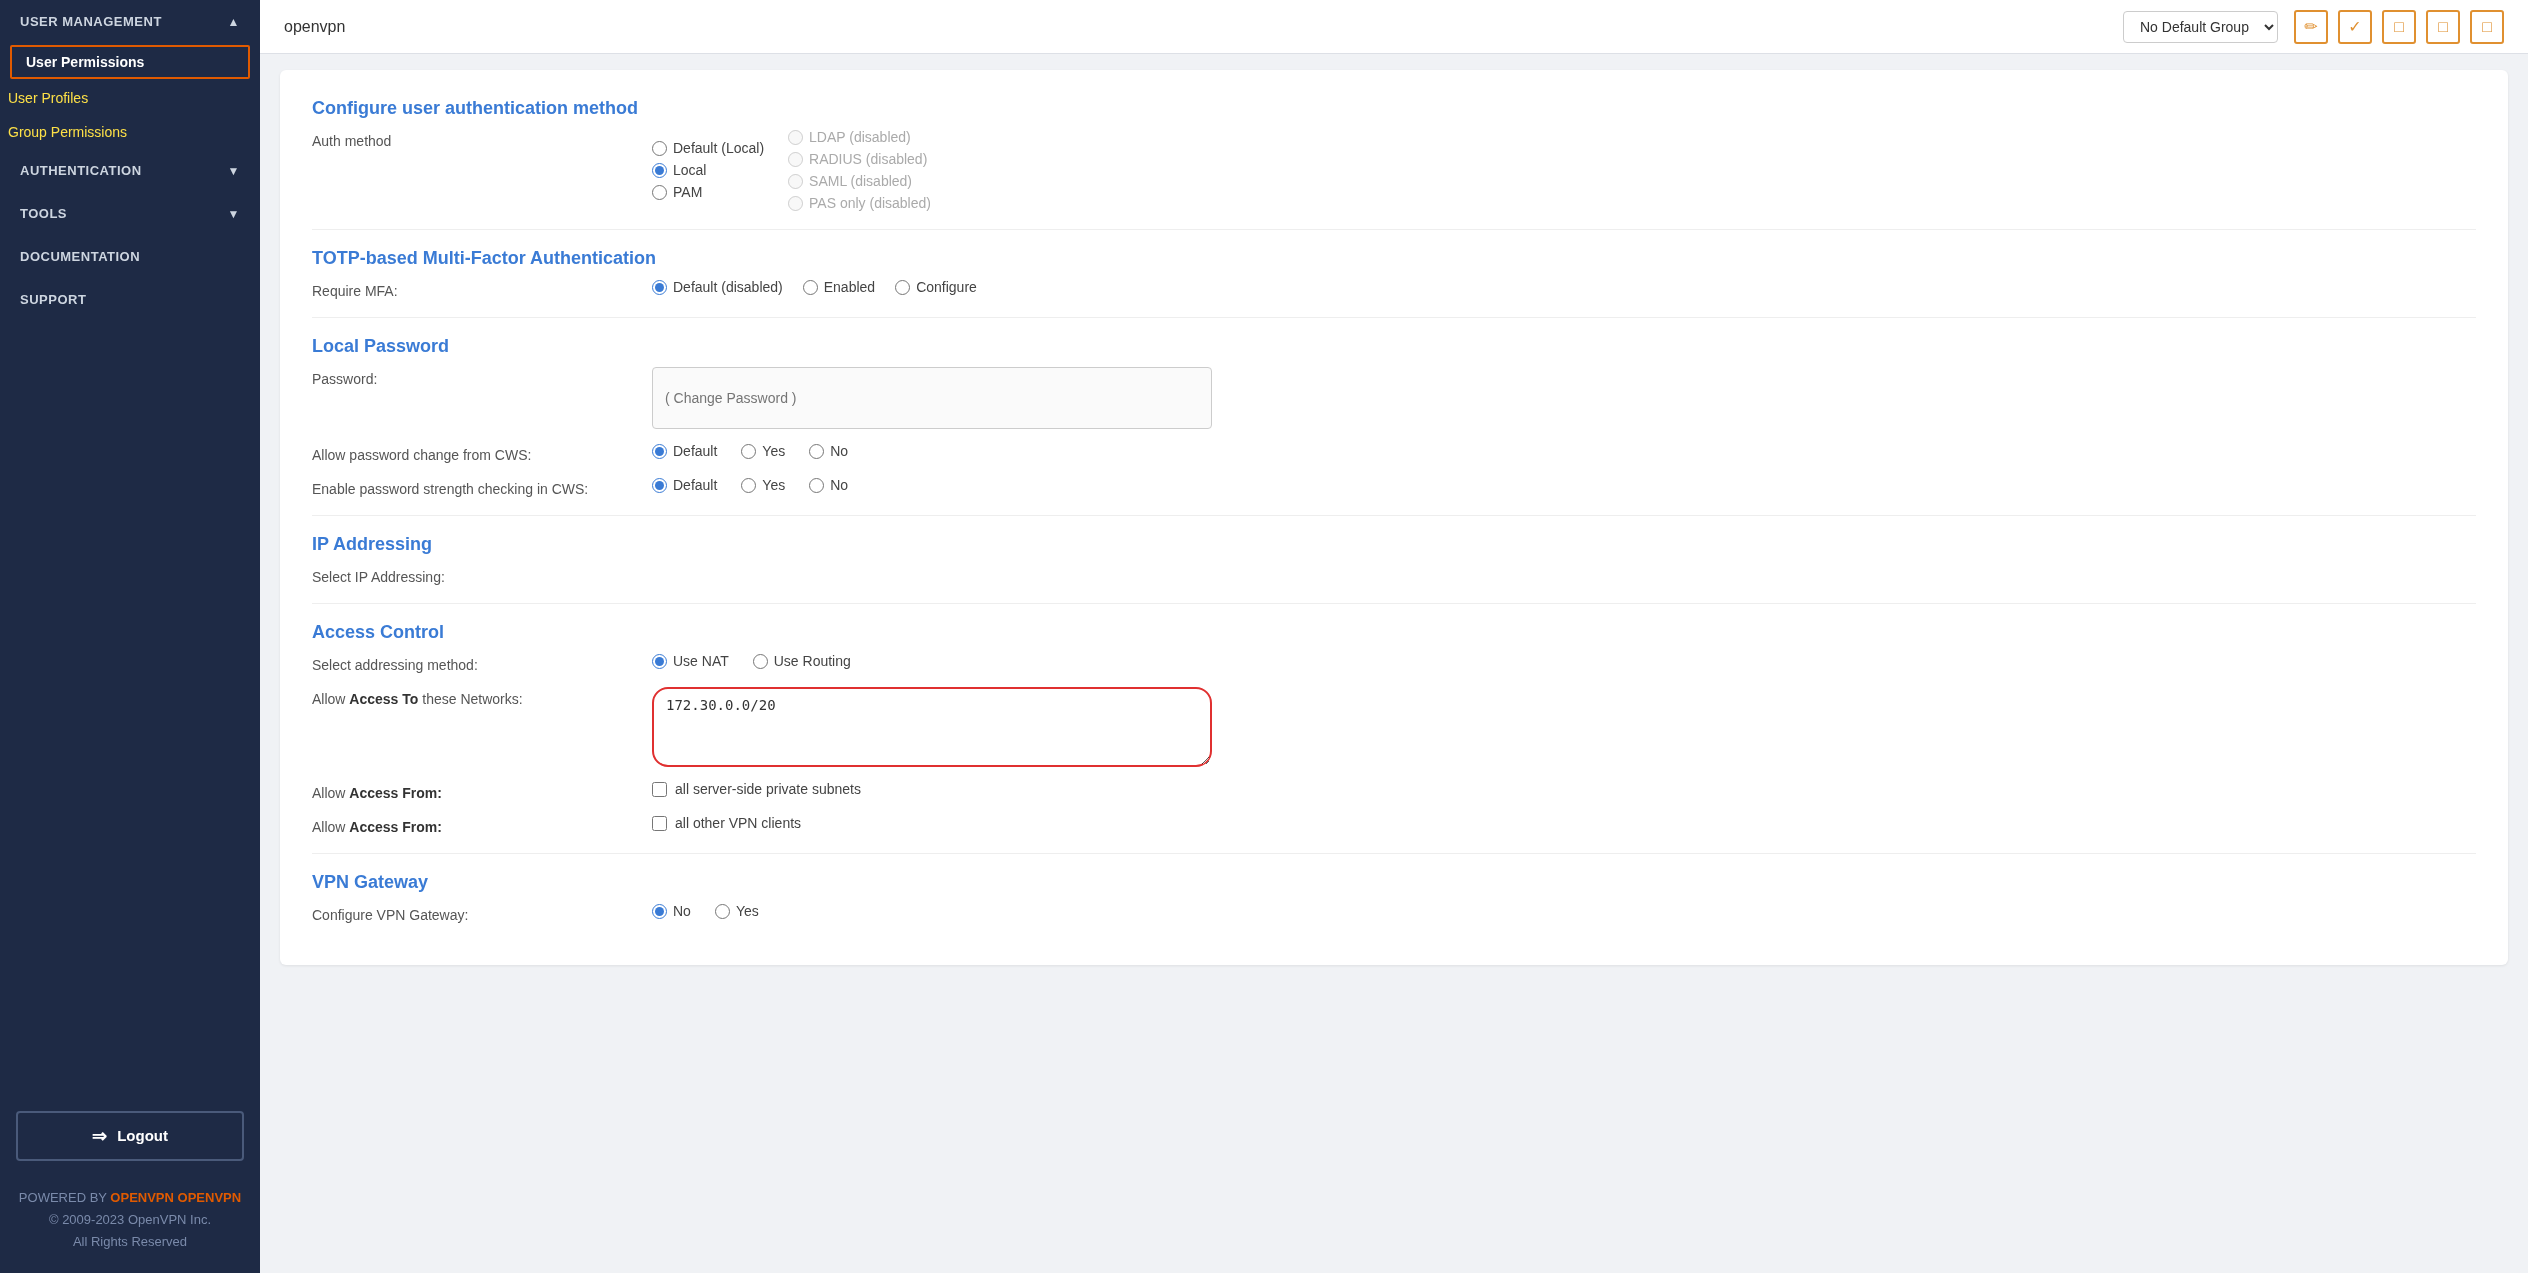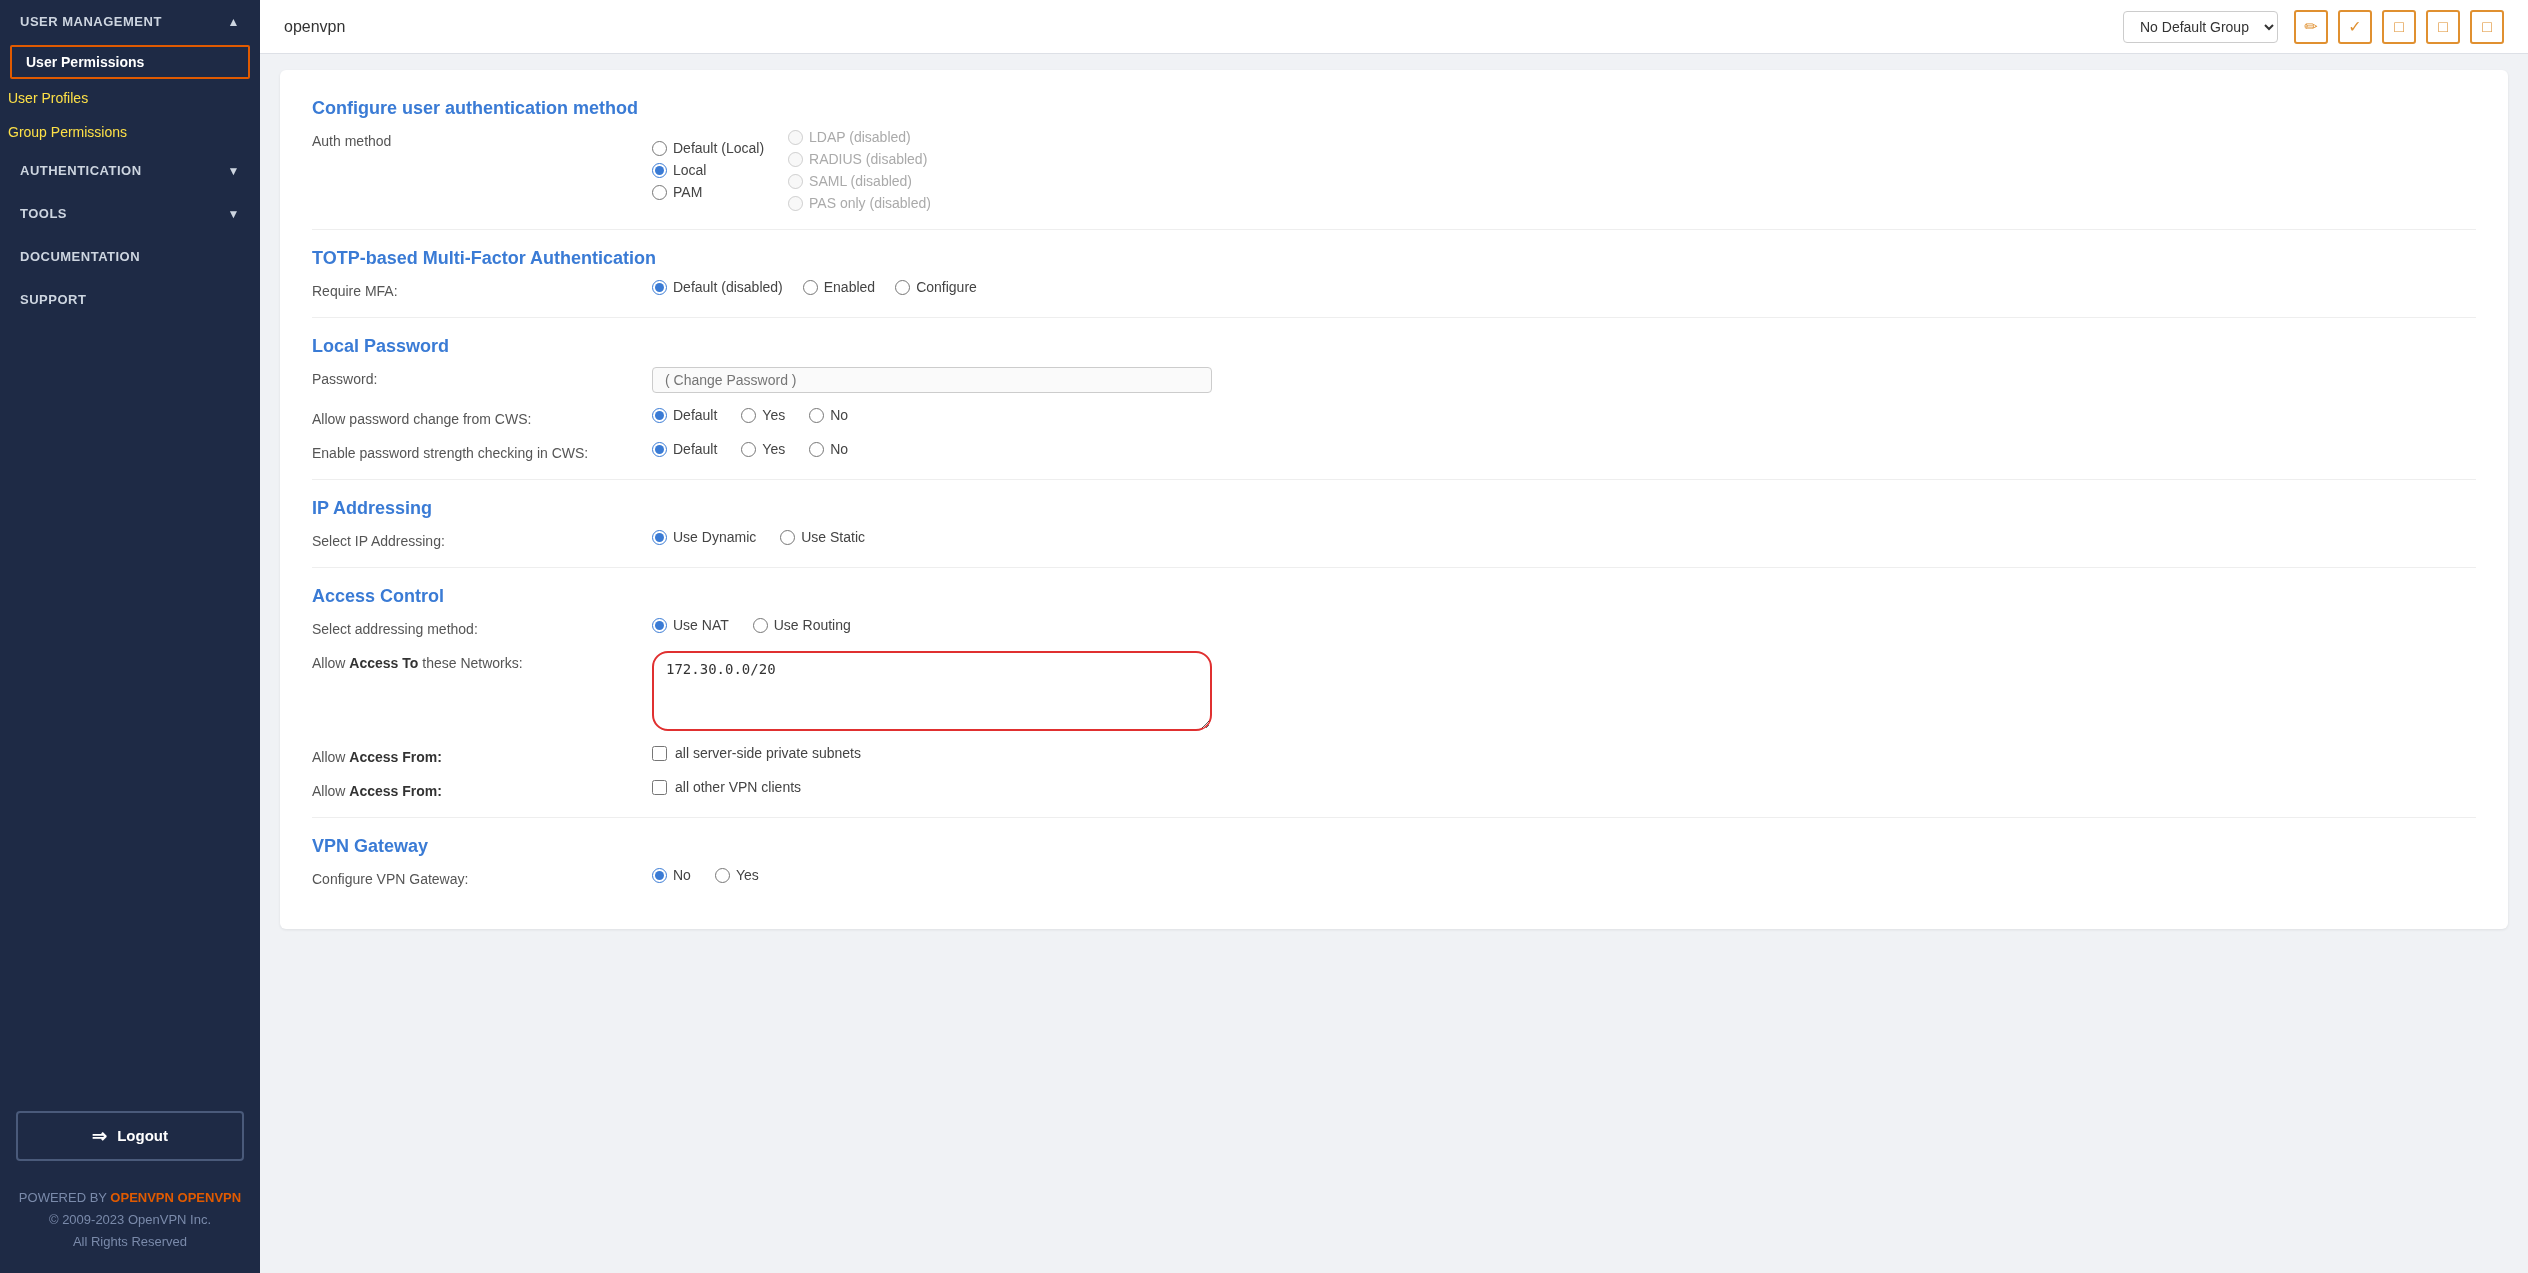--- a/index.html
+++ b/index.html
@@ -181,21 +181,21 @@
       cursor: pointer;
     }
     .radio-option input[type="radio"] { accent-color: #3a7bd5; width: 15px; height: 15px; }
     .radio-option.disabled-text { color: #aaa; }
 
     .section-divider { border: none; border-top: 1px solid #eee; margin: 18px 0; }
 
     .text-input {
       width: 100%;
       max-width: 560px;
-      padding: 4px 12px;
+      padding: 22px 12px;
       border: 1px solid #ccc;
       border-radius: 4px;
       font-size: 14px;
       color: #555;
       background: #fafafa;
     }
 
     .textarea-input {
       width: 100%;
       max-width: 560px;
@@ -416,30 +416,20 @@
           </div>
         </div>
       </div>
 
       <hr class="section-divider">
 
       <div>
         <div class="section-title">IP Addressing</div>
         <div class="form-row">
           <div class="form-label">Select IP Addressing:</div>
-          <div class="form-controls">
-            <label class="radio-option">
-              <input type="radio" name="ip-addr" checked="" style="">
-              <span>Use Dynamic</span>
-            </label>
-            <label class="radio-option">
-              <input type="radio" name="ip-addr" style="">
-              <span>Use Static</span>
-            </label>
-          </div>
         </div>
       </div>
 
       <hr class="section-divider">
 
       <div>
         <div class="section-title">Access Control</div>
         <div class="form-row">
           <div class="form-label">Select addressing method:</div>
           <div class="form-controls">

